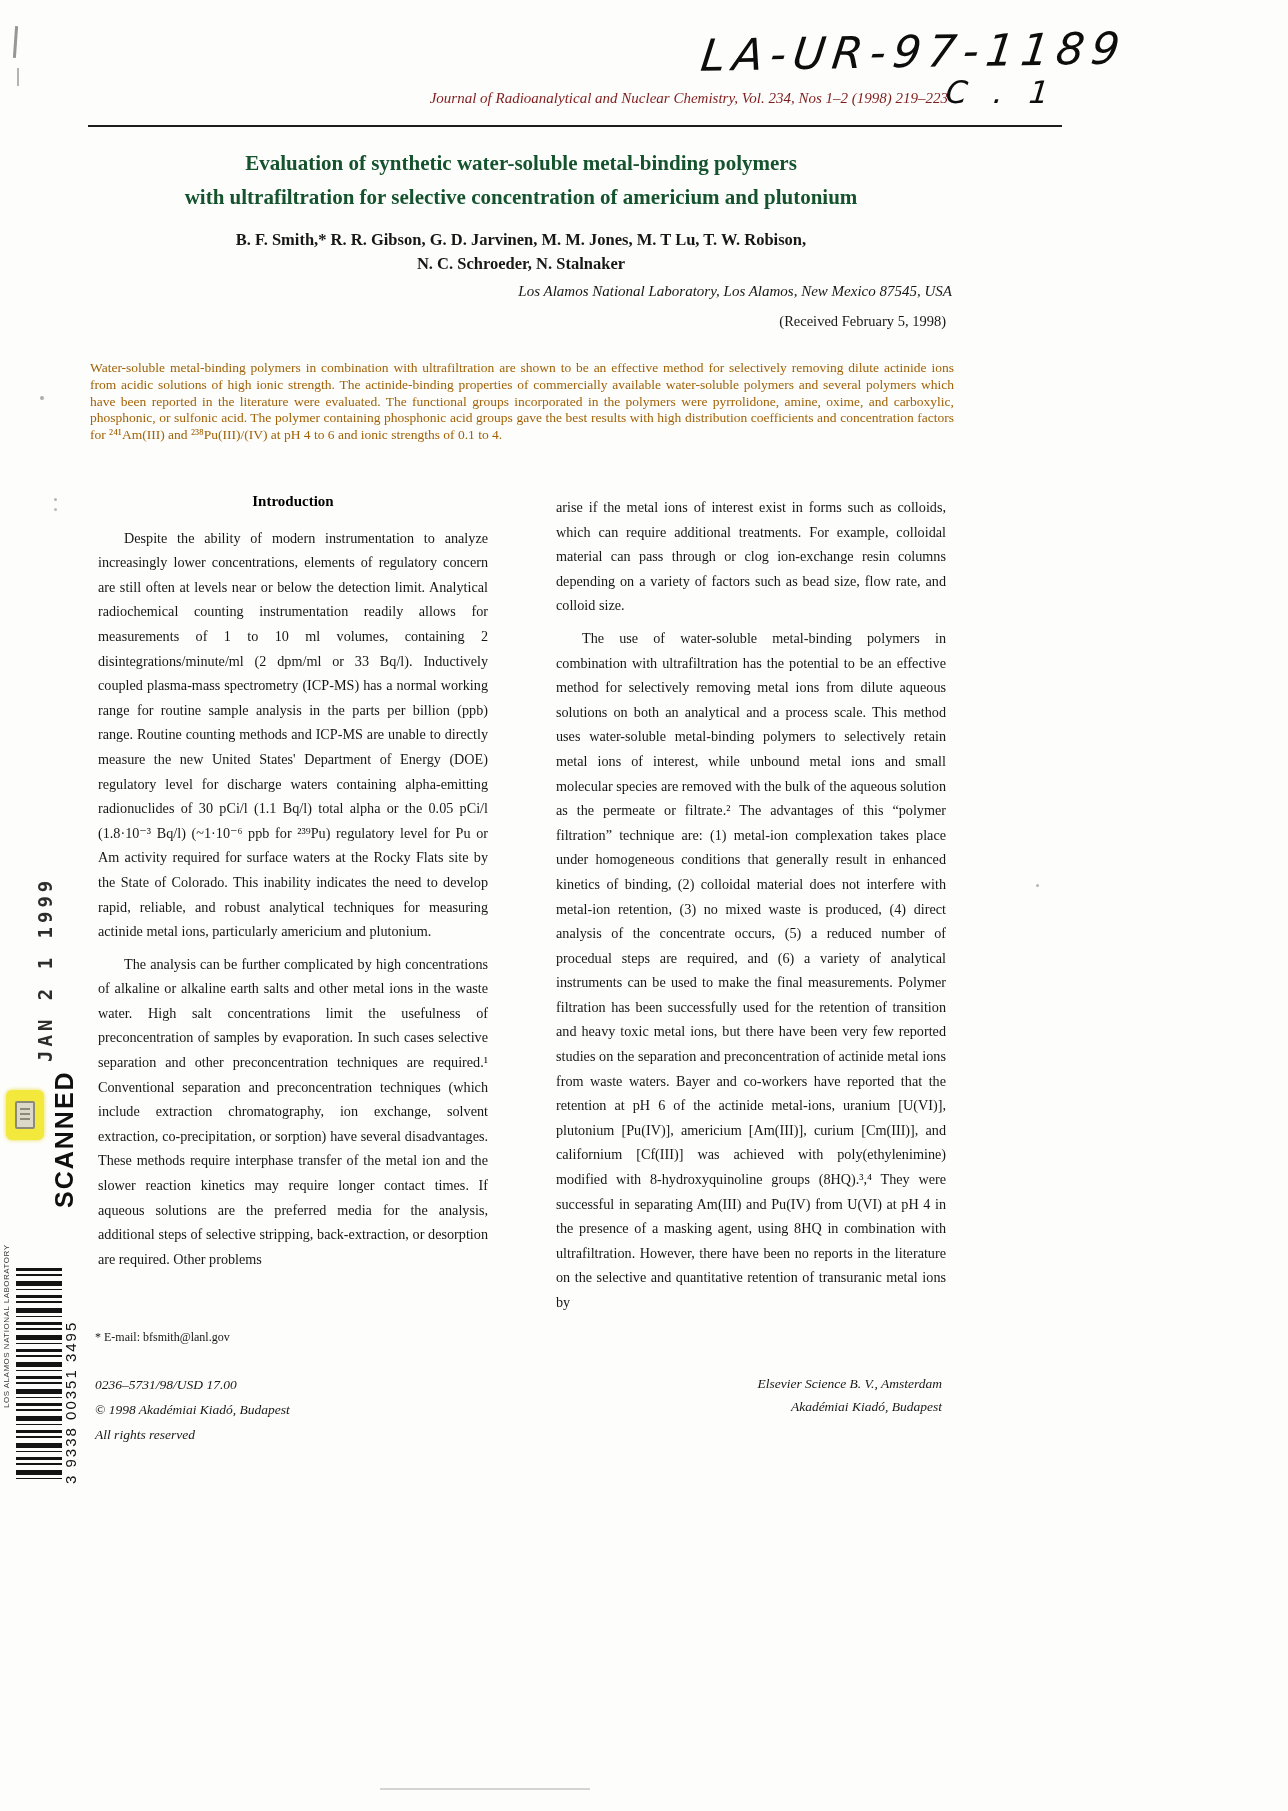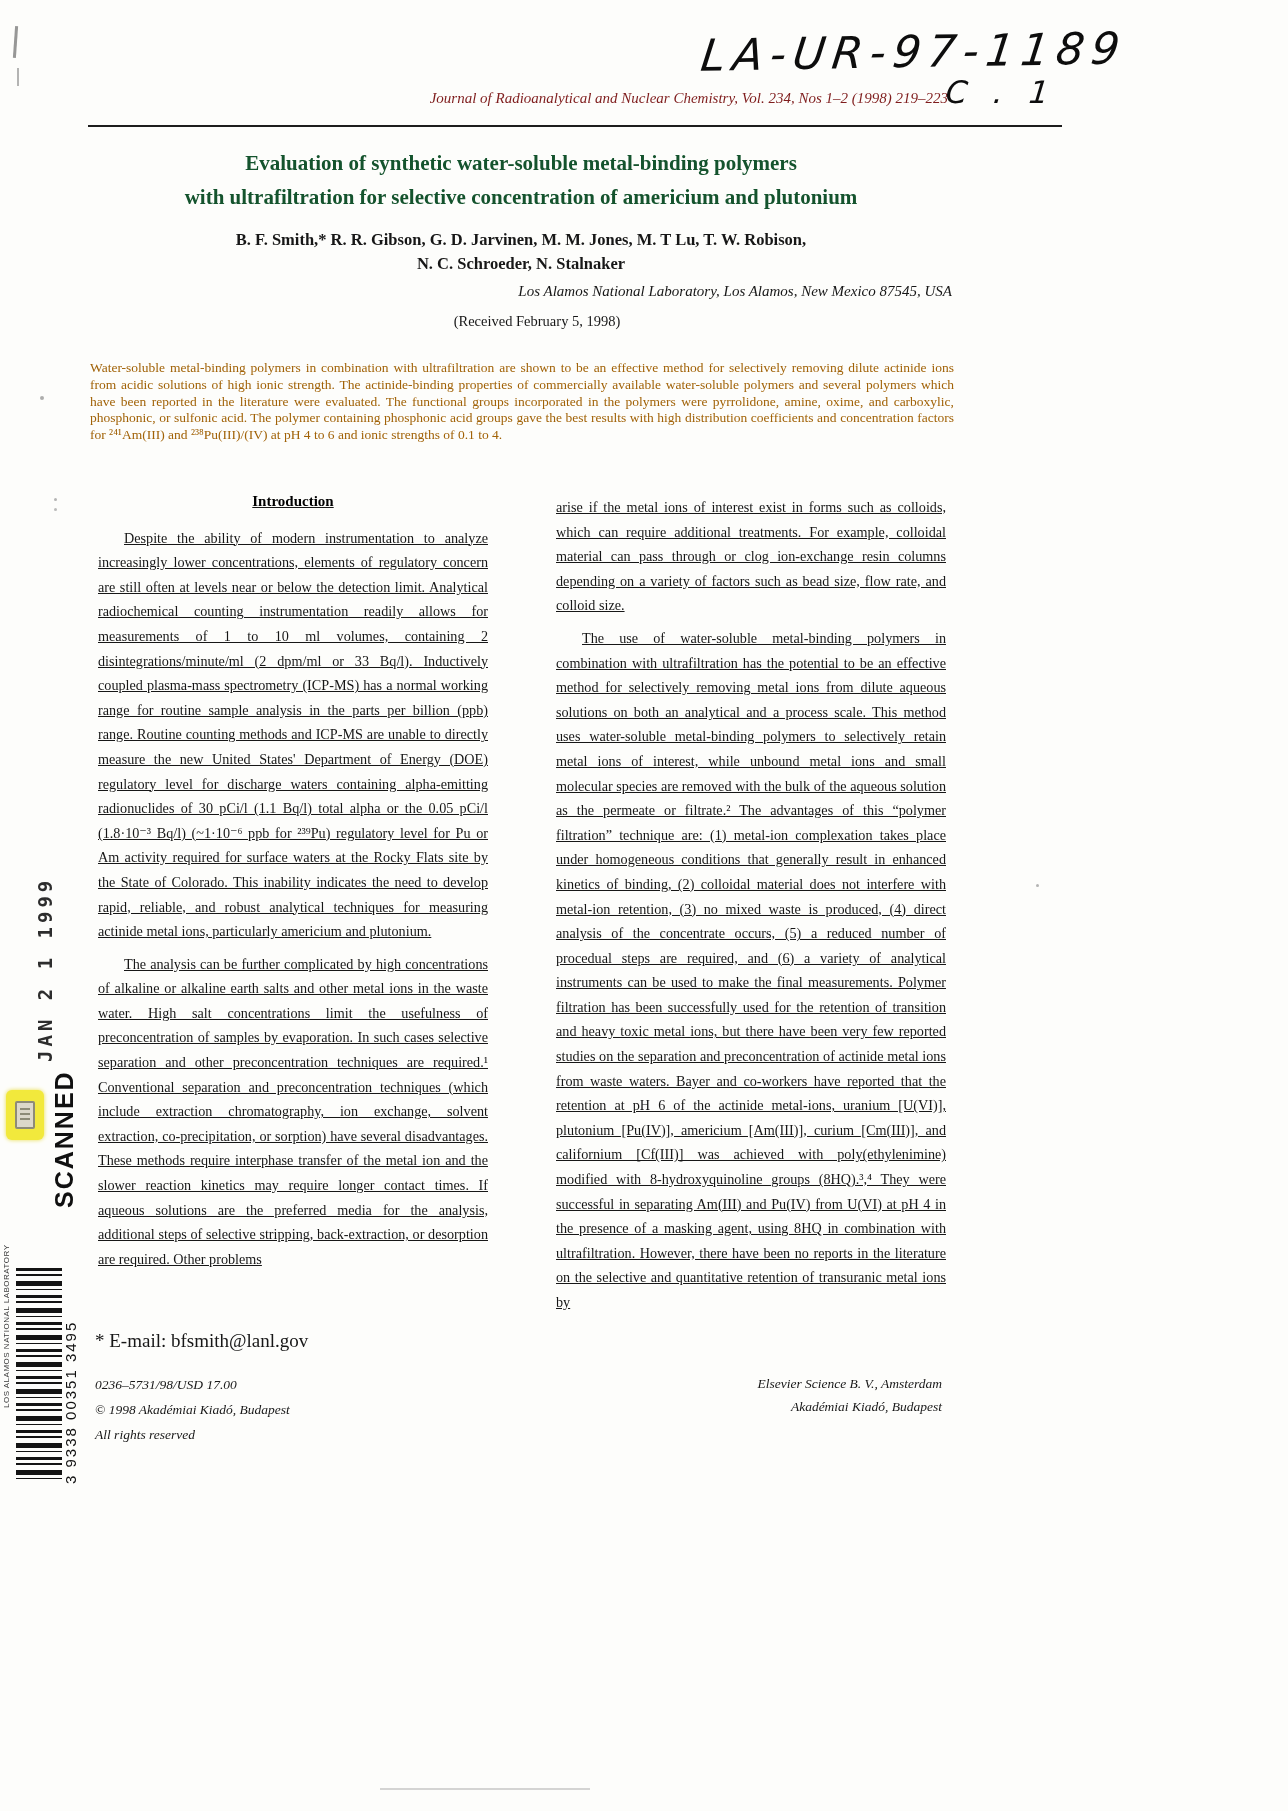--- a/index.html
+++ b/index.html
@@ -48,45 +48,45 @@
   }
   .authors {
     position: absolute; top: 228px; left: 90px; width: 862px;
     text-align: center; font-weight: bold; font-size: 16.5px; line-height: 24px;
   }
   .affiliation {
     position: absolute; top: 283px; left: 90px; width: 862px;
     text-align: right; font-style: italic; font-size: 15px;
   }
   .received {
-    position: absolute; top: 313px; left: 106px; width: 862px;
-    text-align: center; font-size: 14.5px;
+    position: absolute; top: 313px; left: 84px; width: 862px;
+    text-align: right; font-size: 14.5px;
   }
 
   .abstract {
     position: absolute; top: 360px; left: 90px; width: 864px;
     font-size: 13.5px; line-height: 16.8px; text-align: justify; color: #a16207;
   }
 
   .columns {
     position: absolute; top: 487px; left: 90px; width: 864px;
-    display: flex; gap: 52px; text-decoration: underline;
+    display: flex; gap: 52px;
   }
   .col {
     width: 414px; font-size: 14.2px; line-height: 24.6px;
     text-align: justify; color: #161616;
   }
   .col p { margin: 8px; }
   .col p.indent { text-indent: 26px; }
   .section-heading {
     text-align: center; font-weight: bold; font-size: 15px;
     margin: 2px 0 12px 0; color: #000;
   }
 
-  .footnote { position: absolute; top: 1330px; left: 95px; font-size: 19px; }
+  .footnote { position: absolute; top: 1330px; left: 95px; font-size: 12px; }
   .footer-left {
     position: absolute; top: 1372px; left: 95px;
     font-style: italic; font-size: 13.5px; line-height: 25px;
   }
   .footer-right {
     position: absolute; top: 1372px; left: 90px; width: 852px; text-align: right;
     font-style: italic; font-size: 13.5px; line-height: 23px;
   }
 
   

